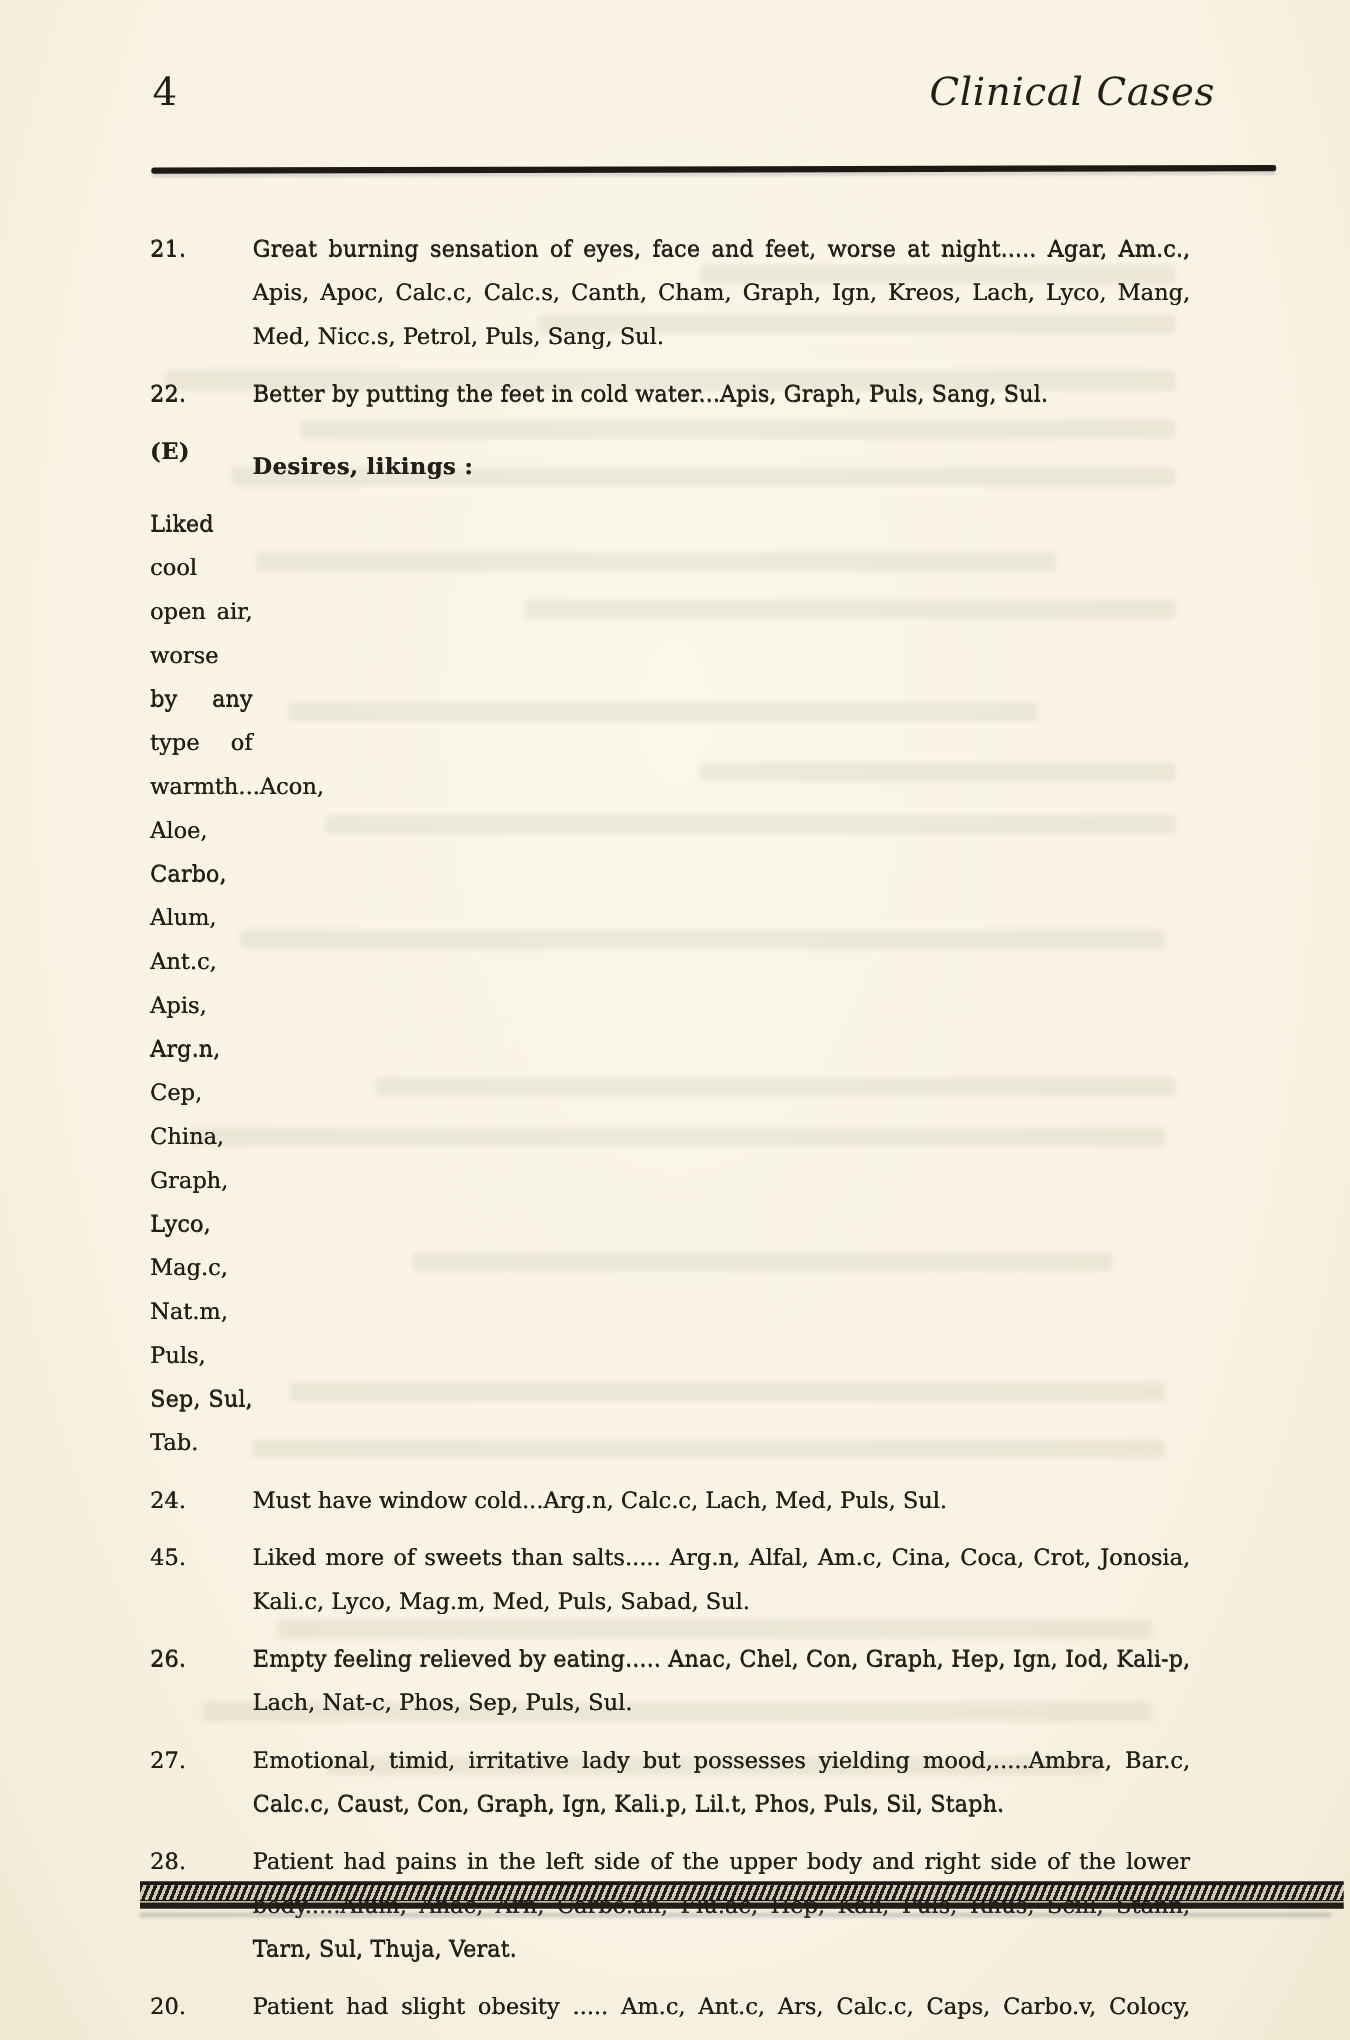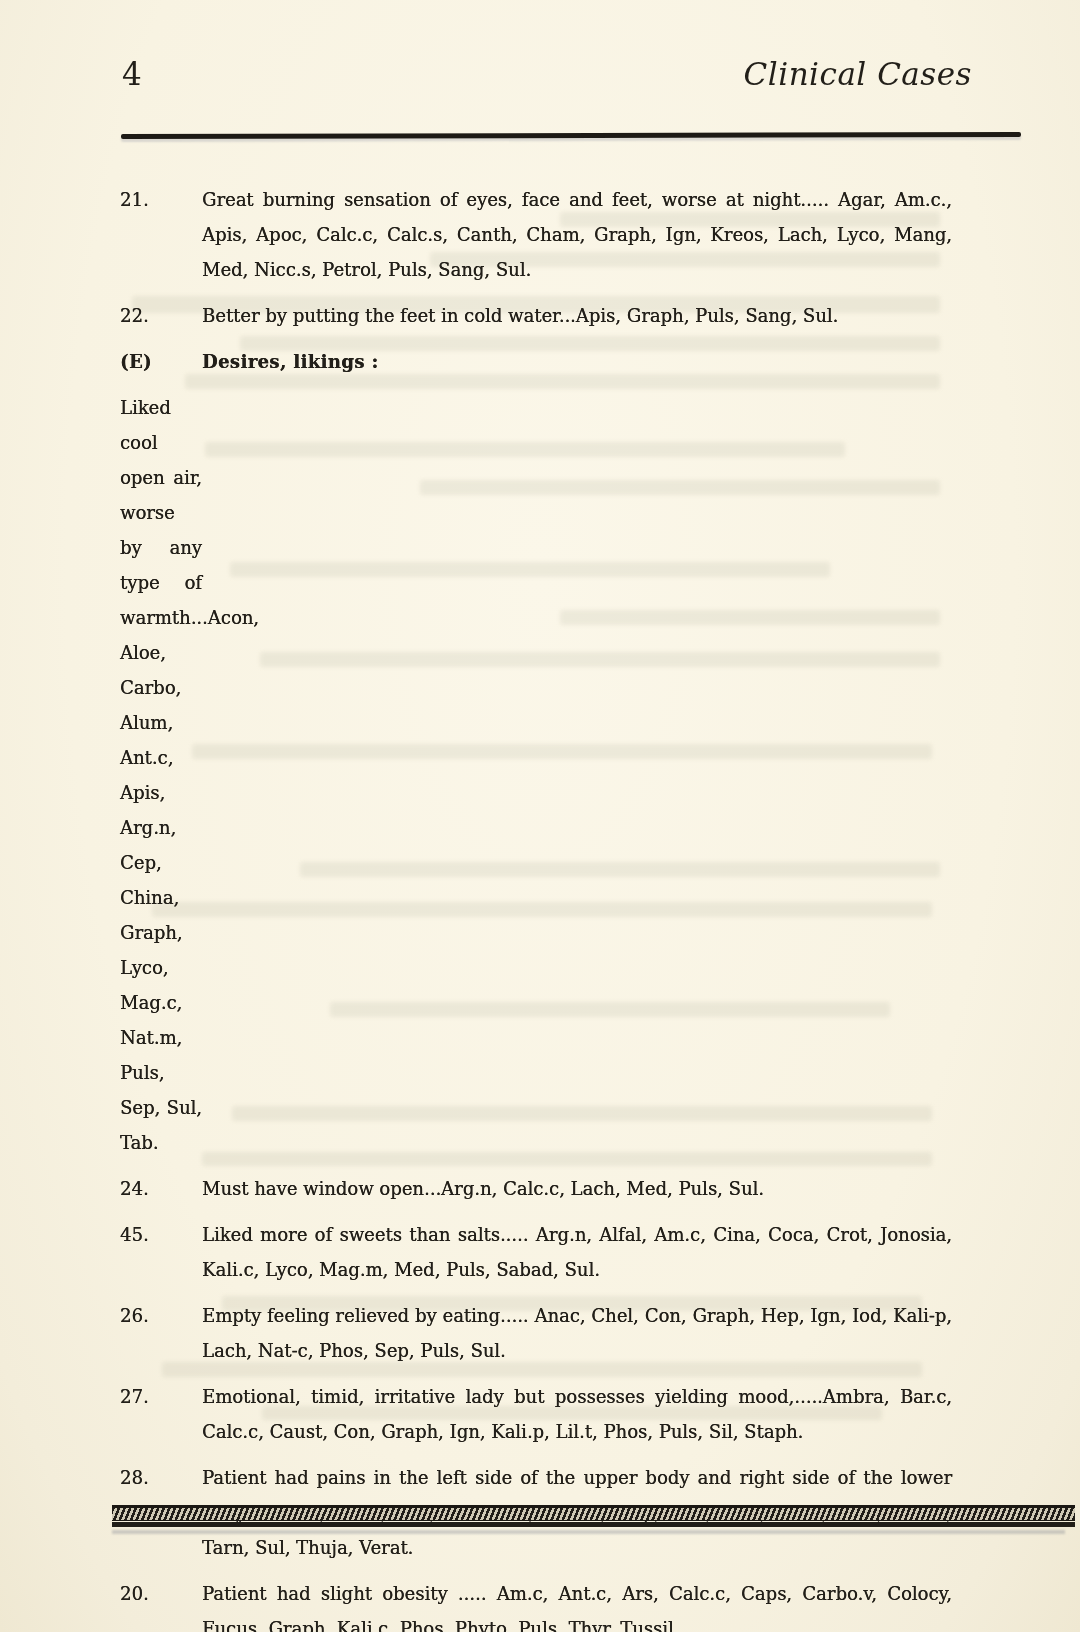--- a/index.html
+++ b/index.html
@@ -39,21 +39,21 @@
   .row{
     display:grid;grid-template-columns:82px 1fr;
     margin-bottom:11px;
   }
   .num,.txt{
     font-size:18px;line-height:35px;
     text-shadow:0.25px 0.25px 0 currentColor;
   }
   .txt{text-align:justify;text-justify:inter-word;hyphens:none;}
   .row.heading .num,.row.heading .txt{font-weight:bold;letter-spacing:0.4px;}
-  .row.heading .txt{text-align:left;}
+  .row.heading .txt{text-align:left;margin-top:12px;}
   .row.no-num{margin-top:6px;}
   .footer-ornament{
     position:absolute;top:1505px;left:112px;width:963px;
   }
   .rope{
     height:12px;
     border-top:3px solid #1b1813;
     border-bottom:1px solid #1b1813;
     background:repeating-linear-gradient(112deg,#201d17 0px,#201d17 2.6px,#cfc9b4 2.6px,#cfc9b4 5.2px);
   }
@@ -103,21 +103,21 @@
     </div>
       <div class="row heading">
       <span class="num">(E)</span>
       <span class="txt">Desires, likings :</span>
     </div>
       <div class="row">
       <span class="txt">Liked cool open air, worse by any type of warmth...Acon, Aloe, Carbo, Alum, Ant.c, Apis, Arg.n, Cep, China, Graph, Lyco, Mag.c, Nat.m, Puls, Sep, Sul, Tab.</span>
     </div>
       <div class="row">
       <span class="num">24.</span>
-      <span class="txt">Must have window open...Arg.n, Calc.c, Lach, Med, Puls, Sul.</span>
+      <span class="txt">Must have window cold...Arg.n, Calc.c, Lach, Med, Puls, Sul.</span>
     </div>
       <div class="row">
       <span class="num">45.</span>
       <span class="txt">Liked more of sweets than salts..... Arg.n, Alfal, Am.c, Cina, Coca, Crot, Jonosia, Kali.c, Lyco, Mag.m, Med, Puls, Sabad, Sul.</span>
     </div>
       <div class="row">
       <span class="num">26.</span>
       <span class="txt">Empty feeling relieved by eating..... Anac, Chel, Con, Graph, Hep, Ign, Iod, Kali-p, Lach, Nat-c, Phos, Sep, Puls, Sul.</span>
     </div>
       <div class="row">

